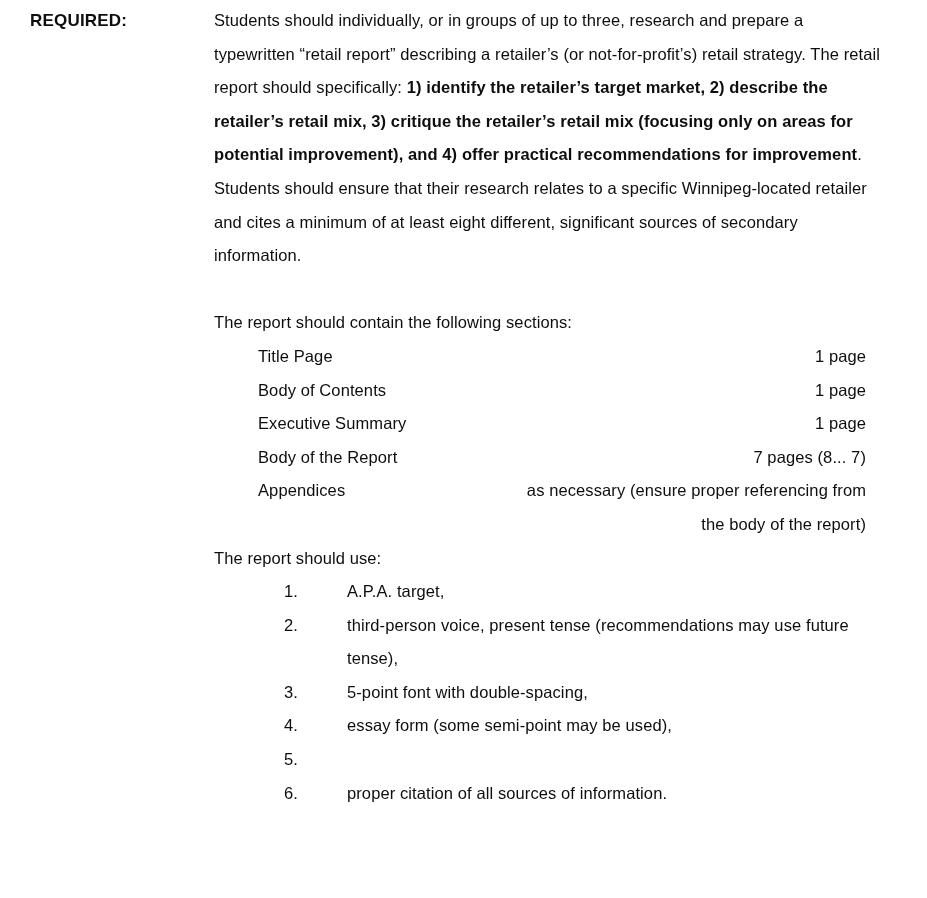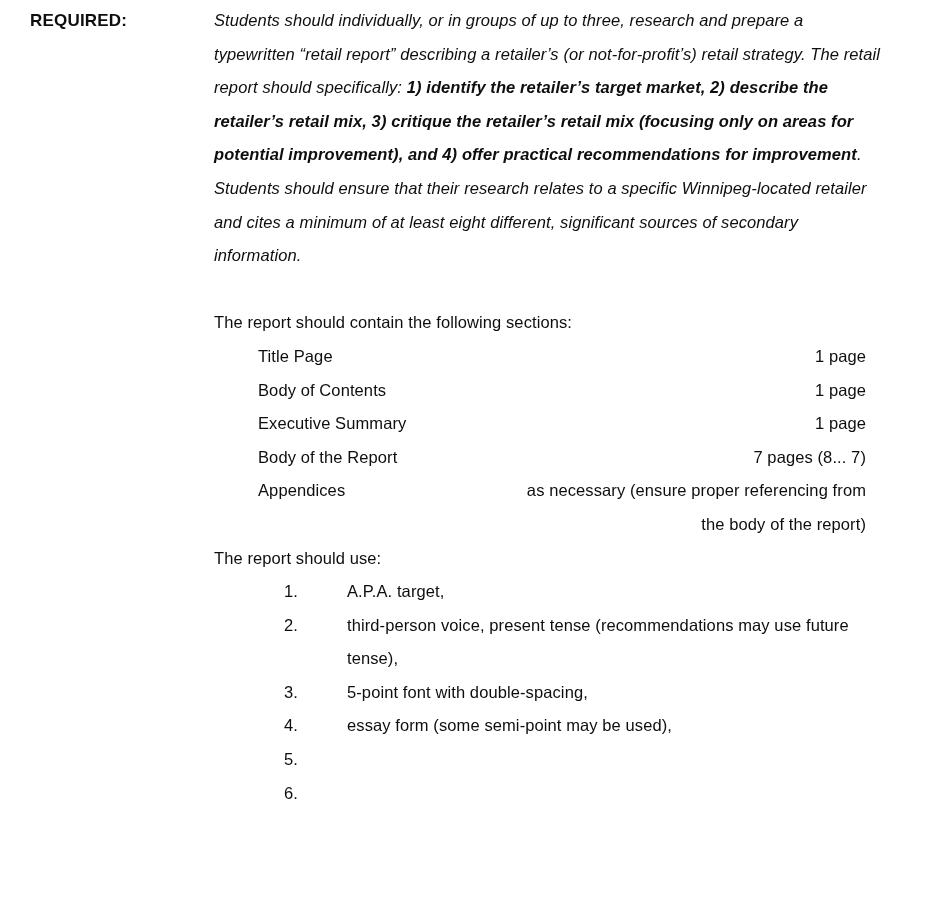--- a/index.html
+++ b/index.html
@@ -29,21 +29,21 @@
     width: 214px;
     flex: 0 0 214px;
     font-weight: bold;
     font-size: 17px;
     letter-spacing: 0.2px;
   }
   .content-col {
     width: 674px;
     flex: 0 0 674px;
   }
-  .para { margin: 0 0 33.6px 0; font-style: italic; }
+  .para { margin: 0 0 33.6px 0; }
   .bold { font-weight: bold; }
   .sec-row { display: flex; }
   .sec-name {
     margin-left: 44px;
     width: 259px;
     flex: 0 0 259px;
   }
   .sec-pages { width: 349px; flex: 0 0 349px; text-align: right; }
   .req-row { display: flex; }
   .req-num {
@@ -107,18 +107,19 @@
         </div>
         <div class="req-row">
           <div class="req-num">4.</div>
           <div class="req-text">essay form (some semi-point may be used),</div>
         </div>
         <div class="req-row">
           <div class="req-num">5.</div>
         </div>
         <div class="req-row">
           <div class="req-num">6.</div>
+          <div class="req-text">proper citation of all sources of information.</div>
         </div>
       </div>
 
     </div>
   </div>
 </div>
 
 </body></html>

